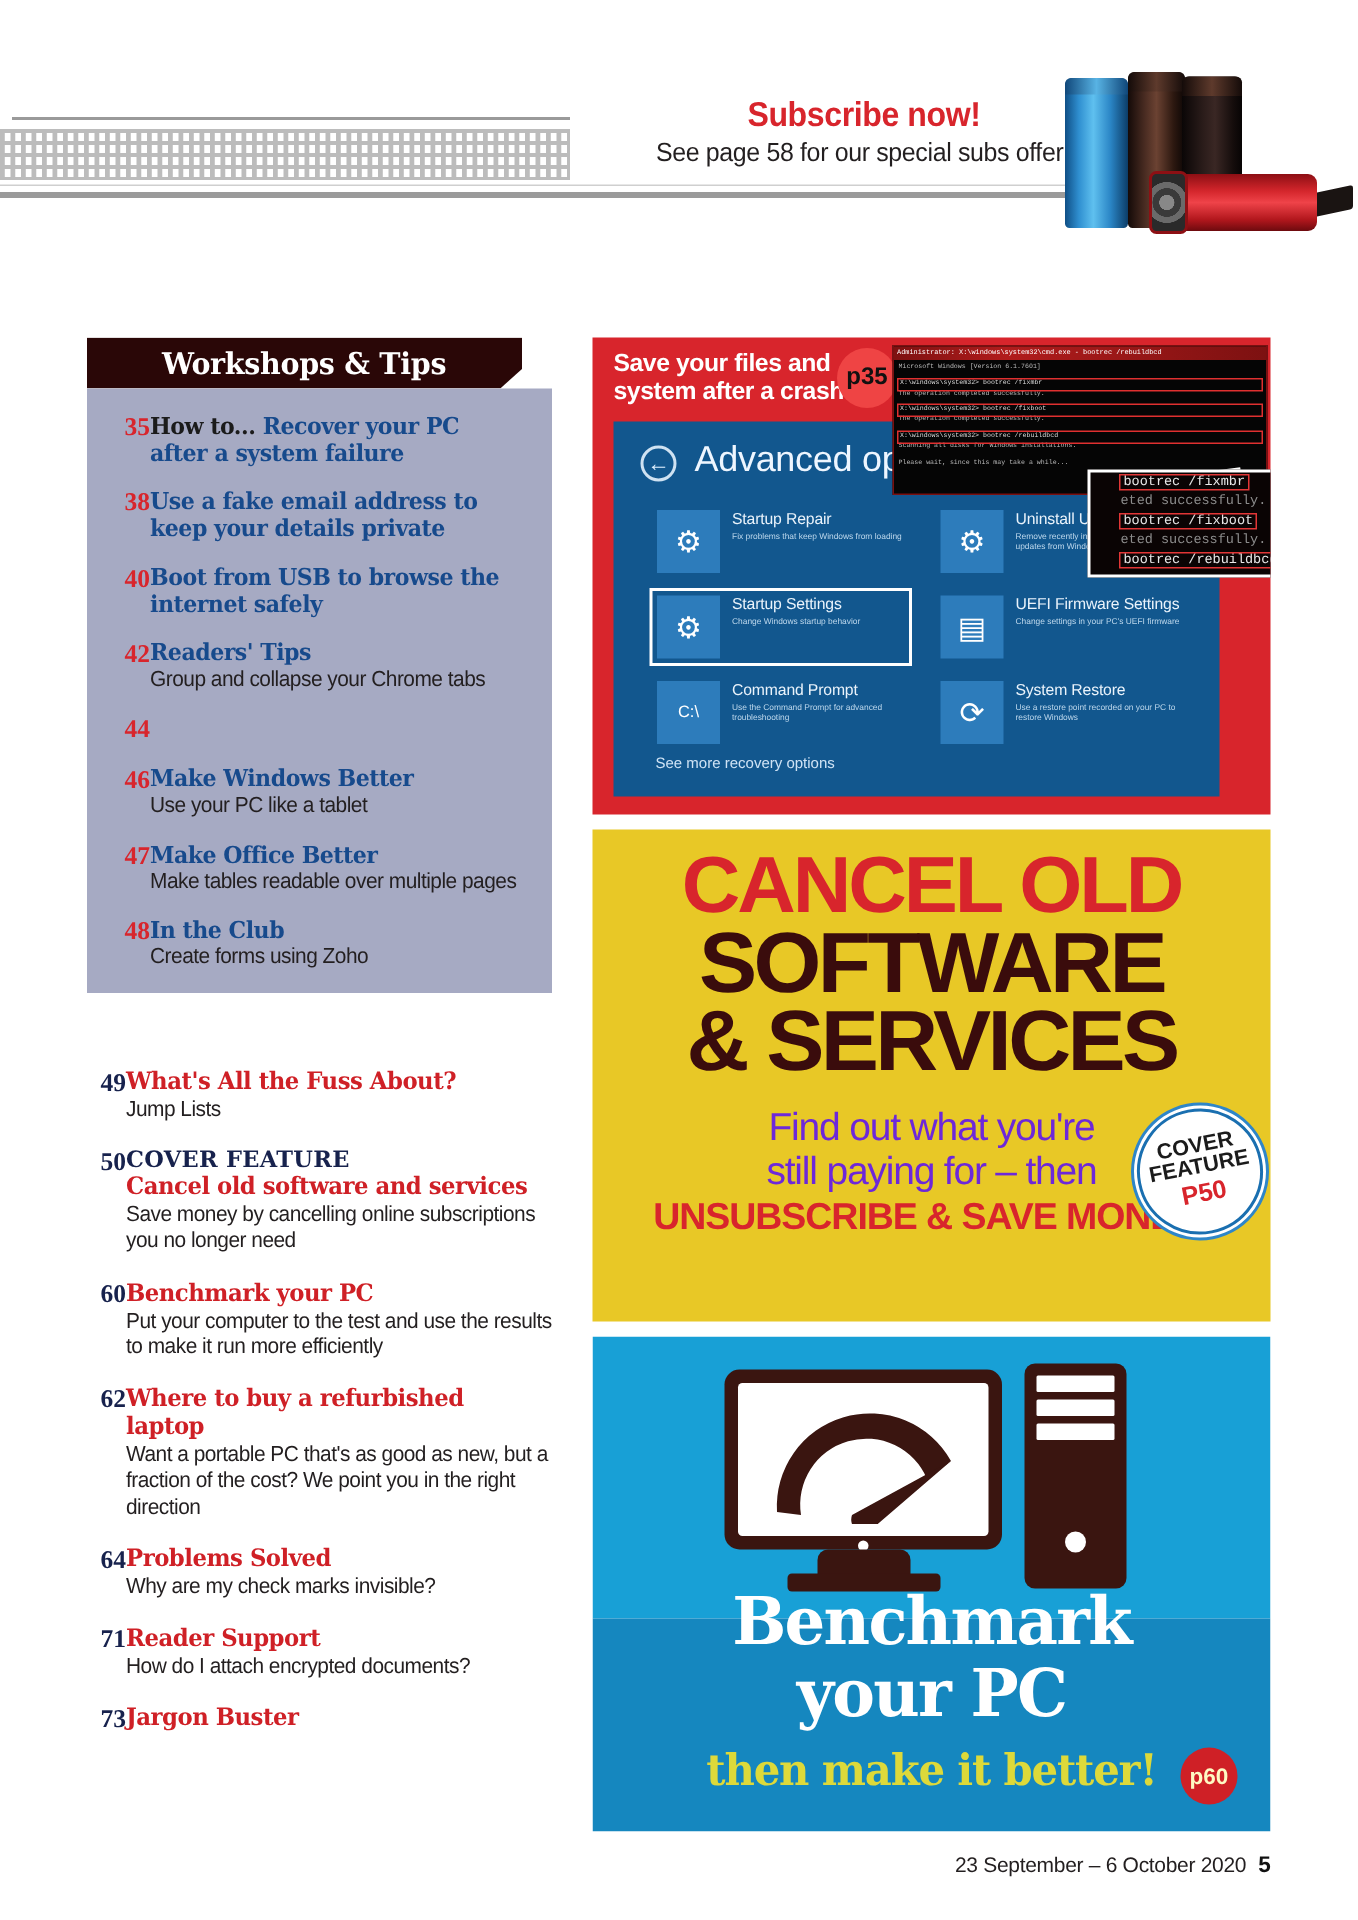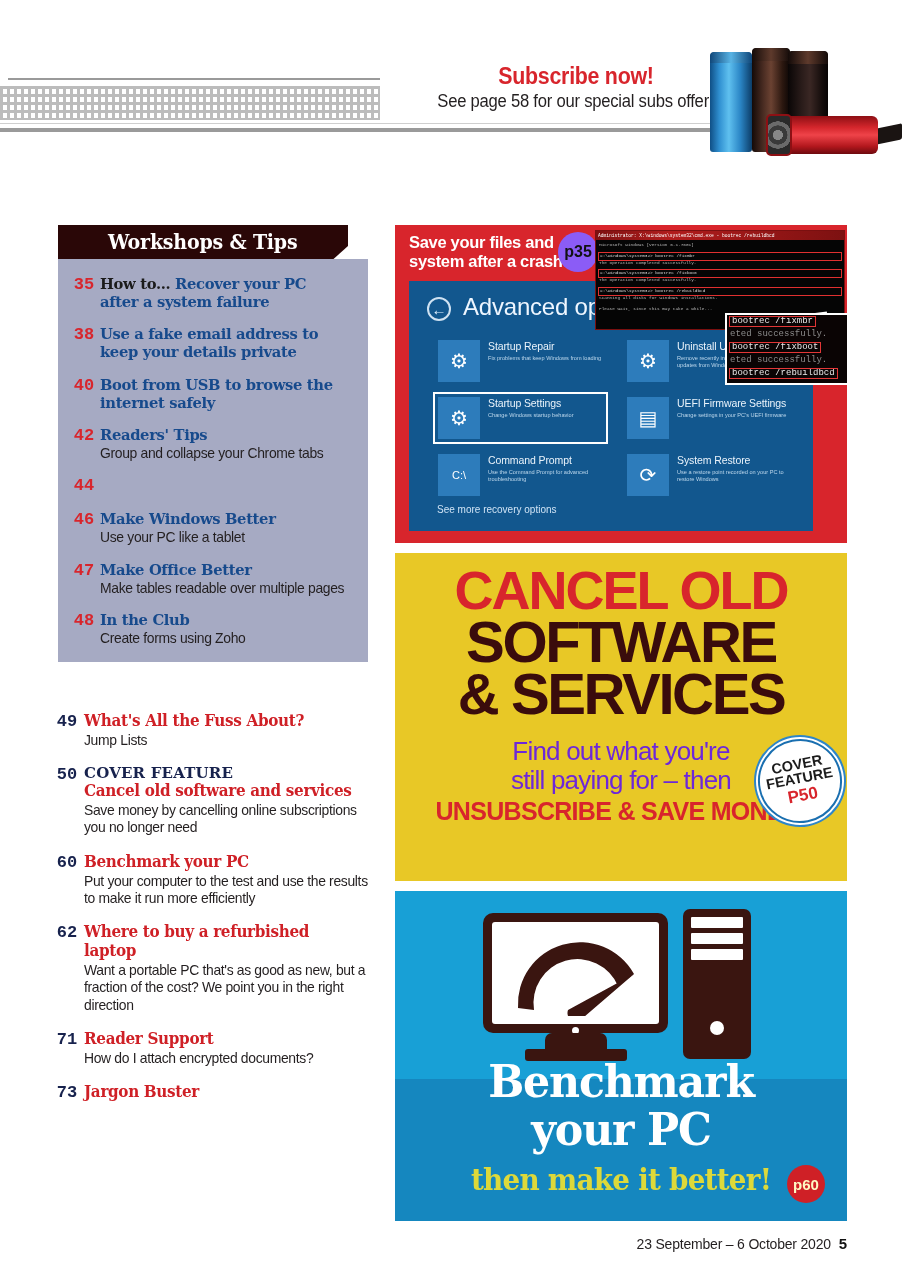--- a/index.html
+++ b/index.html
@@ -86,23 +86,23 @@
   .ws-header h2 {
     font-family: "DejaVu Serif", serif; font-weight: bold;
     color: #ffffff; font-size: 20px; letter-spacing: -.2px;
     transform: scaleX(.95);
   }
   .ws-box { width: 310px; background: #a6aac3; padding: 16px 12px 14px 10px; }
 
   .entry { display: flex; margin-bottom: 14px; }
   .entry:last-child { margin-bottom: 0; }
   .enum {
-    font-family: Liberation Mono, monospace; font-weight: bold;
+    font-family: Liberation Serif, serif; font-weight: bold;
     font-size: 17px; width: 32px; flex: 0 0 32px;
-    text-align: center; line-height: 1.18;
+    text-align: right; line-height: 1.18;
   }
   .ebody { flex: 1; }
   .etitle {
     font-family: "DejaVu Serif", serif; font-weight: bold;
     font-size: 15.5px; line-height: 1.17; letter-spacing: -.35px;
     transform: scaleX(.95); transform-origin: left center;
   }
   .edesc {
     font-family: "Liberation Sans", sans-serif;
     font-size: 14.5px; color: #231f20; line-height: 1.2;
@@ -128,21 +128,21 @@
   .rightcol { position: absolute; left: 395px; top: 225px; width: 452px; }
 
   
   .redpanel { position: relative; width: 452px; height: 318px; background: #d8252c; overflow: hidden; }
   .redpanel .rp-title {
     position: absolute; left: 14px; top: 8px; width: 200px;
     font-family: "Liberation Sans", sans-serif; font-weight: bold;
     color: #fff; font-size: 16.5px; line-height: 1.18; letter-spacing: -.3px;
   }
   .p-badge {
-    position: absolute; border-radius: 50%; background: #8b5cf6;
+    position: absolute; border-radius: 50%; background: #ef4444;
     display: flex; align-items: center; justify-content: center;
     font-family: "Liberation Sans", sans-serif; font-weight: bold;
   }
   .p35 { left: 163px; top: 7px; width: 40px; height: 40px; font-size: 16px; color: #111; }
 
   .winblue {
     position: absolute; left: 14px; top: 56px; width: 404px; height: 250px;
     background: #12578e;
   }
   .wb-back {
@@ -194,21 +194,21 @@
   .cmd-line { white-space: nowrap; overflow: hidden; }
   .cmd-hi { outline: 1px solid #e03030; color: #d8d8d8; padding: 0 1px; }
   .cmd-gap { height: 4px; }
 
   
   .mag {
     position: absolute; left: 330px; top: 88px; width: 135px; height: 72px;
     background: #0a0404; border: 2px solid #ffffff; overflow: hidden;
     font-family: "Liberation Mono", monospace;
   }
-  .mag-row { position: relative; font-size: 9px; color: #cfcfcf; line-height: 1.0; padding: 2px 3px; white-space: nowrap; }
+  .mag-row { position: relative; font-size: 9px; color: #cfcfcf; line-height: 1.0; padding: 2px 20px; white-space: nowrap; }
   .mag-cmd { outline: 1.5px solid #e23636; display: inline-block; padding: 0 2px; color: #e8e8e8; }
   .mag-dim { color: #8c8c8c; font-size: 9px; }
   .mag-leader {
     position: absolute; left: 0; top: 0; width: 452px; height: 318px; pointer-events: none;
   }
 
   
   .yellowpanel {
     position: relative; margin-top: 10px; width: 452px; height: 328px;
     background: #e8c826; overflow: hidden;
@@ -414,20 +414,27 @@
     </div>
 
     <div class="entry">
       <div class="enum pnum-navy">62</div>
       <div class="ebody">
         <div class="etitle t-red">Where to buy a refurbished laptop</div>
         <div class="edesc">Want a portable PC that's as good as new, but a fraction of the cost? We point you in the right direction</div>
       </div>
     </div>
 
+    <div class="entry">
+      <div class="enum pnum-navy">64</div>
+      <div class="ebody">
+        <div class="etitle t-red">Problems Solved</div>
+        <div class="edesc">Why are my check marks invisible?</div>
+      </div>
+    </div>
 
     <div class="entry">
       <div class="enum pnum-navy">71</div>
       <div class="ebody">
         <div class="etitle t-red">Reader Support</div>
         <div class="edesc">How do I attach encrypted documents?</div>
       </div>
     </div>
 
     <div class="entry">

